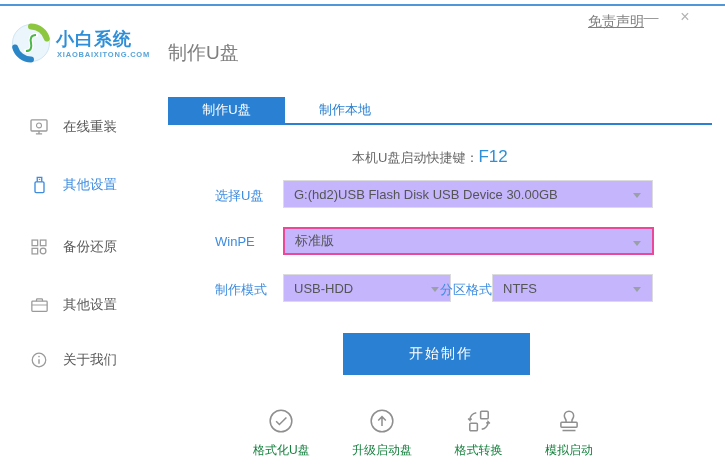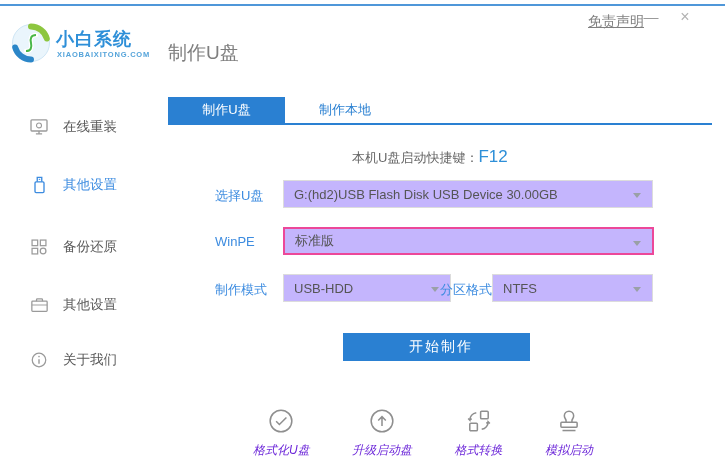--- a/index.html
+++ b/index.html
@@ -60,29 +60,29 @@
     border-top:5px solid #9aa0a6; }
   .lab-usb  { left:215px; top:187px; }
   .sel-usb  { left:283px; top:180px; width:370px; }
   .lab-pe   { left:215px; top:234px; }
   .sel-pe   { left:283px; top:227px; width:371px; }
   .lab-mode { left:215px; top:281px; }
   .sel-mode { left:283px; top:274px; width:168px; }
   .lab-part { left:440px; top:281px; }
   .sel-part { left:492px; top:274px; width:161px; }
 
-  .start-btn { position:absolute; left:343px; top:333px; width:187px; height:28px;
+  .start-btn { position:absolute; left:343px; top:333px; width:187px; height:42px;
     background:#2a80d2; color:#ffffff; font-size:14px; border:none; cursor:pointer;
     font-family:inherit; letter-spacing:2px;padding-left:9px; }
 
   
   .tools { position:absolute; left:253px; top:408px; width:340px; display:flex;
     justify-content:space-between; }
   .tool { display:flex; flex-direction:column; align-items:center; gap:4px; cursor:pointer; }
-  .tool .t-lbl { font-size:12px; color:#6d28d9; white-space:nowrap;font-style:italic; }
+  .tool .t-lbl { font-size:12px; color:#15803d; white-space:nowrap; }
 </style>
 </head>
 <body>
 
 <div id="window">
   <div class="top-line"></div>
 
   <a class="disclaimer">免责声明</a>
   <div class="win-min">—</div>
   <div class="win-close">×</div>

